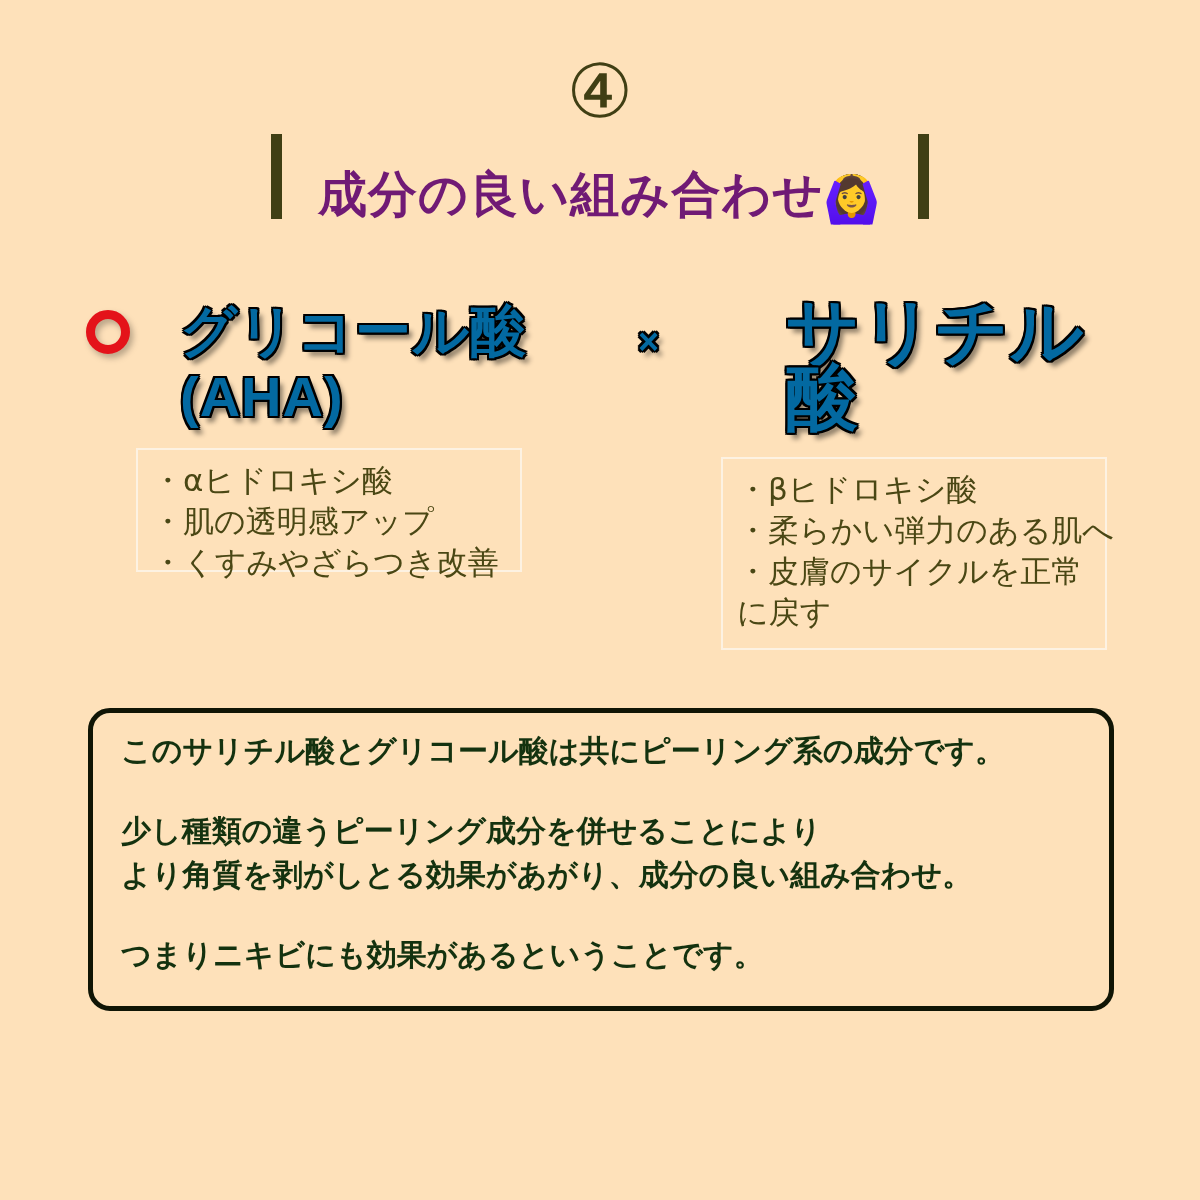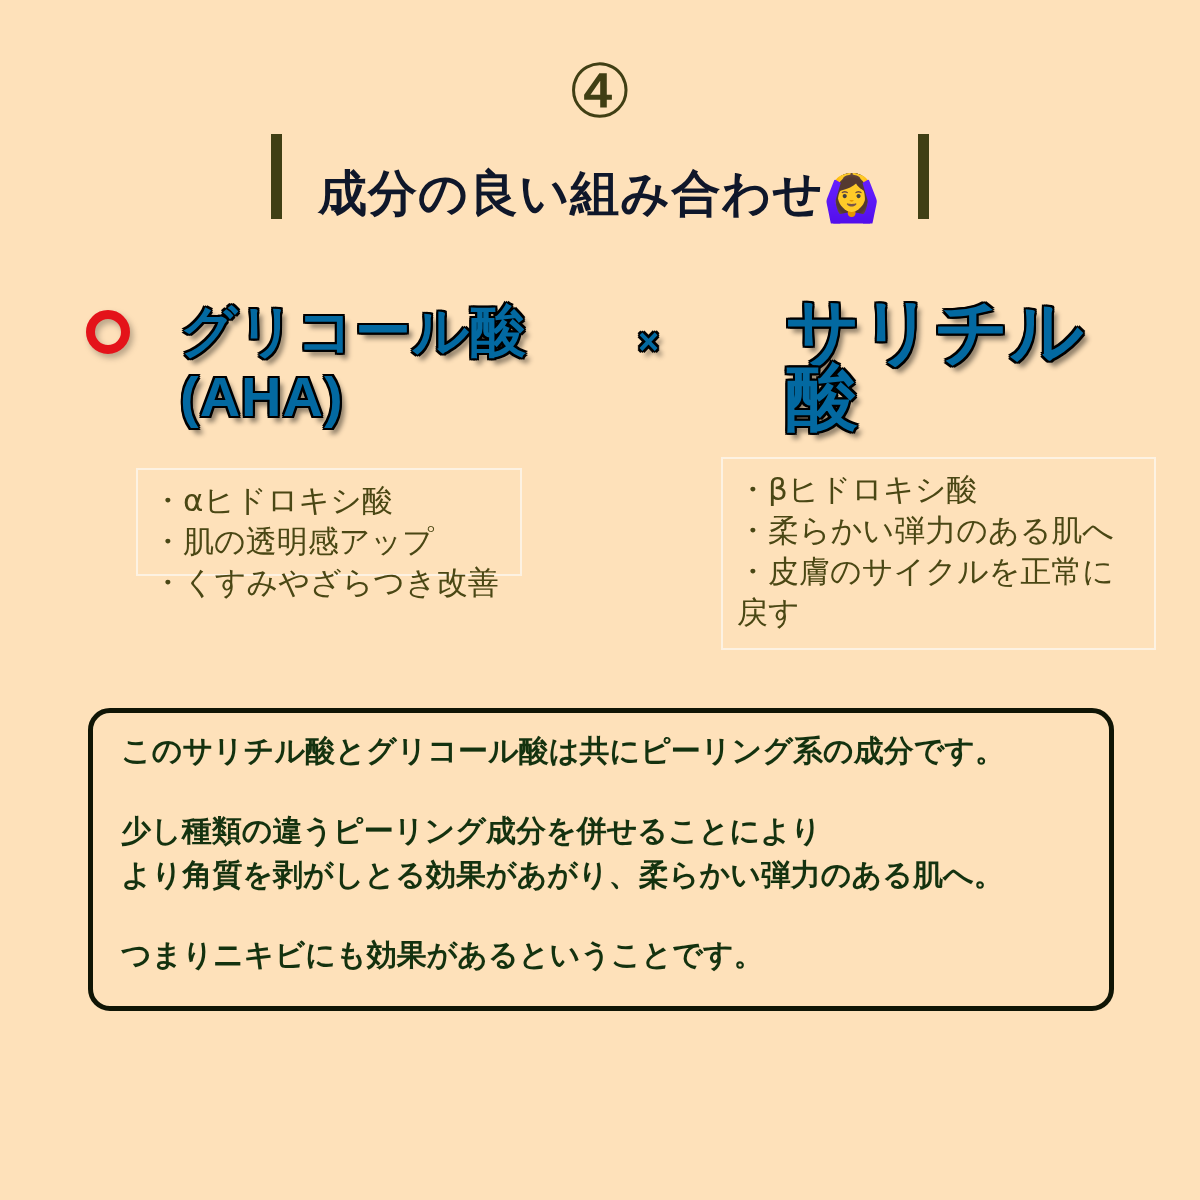--- a/index.html
+++ b/index.html
@@ -47,24 +47,24 @@
     gap: 36px;
   }
   .title-bar {
     width: 11px;
     height: 85px;
     background: #403f14;
   }
   #title-text {
     font-size: 49px;
     line-height: 60px;
-    color: #0f172a;
+    color: #701a75;
     font-weight: 700;
     white-space: nowrap;
-    font-family: Liberation Serif, serif;
+    font-family: Liberation Sans, sans-serif;
     letter-spacing: 1px;
     margin-top: 40px;
   }
   #title-emoji {
     font-size: 46px;
     line-height: 60px;
     vertical-align: -4px;
   }
 
   
@@ -119,28 +119,28 @@
 
   
   .bullet-box {
     position: absolute;
     border: 2px solid #fdf2e2;
     box-sizing: border-box;
     padding: 10px 12px 8px 14px;
   }
   #left-bullets {
     left: 136px;
-    top: 468px;
+    top: 448px;
     width: 386px;
-    height: 108px;
+    height: 124px;
   }
   #right-bullets {
     left: 721px;
     top: 457px;
-    width: 435px;
+    width: 386px;
     height: 193px;
   }
   .bullet-line {
     color: #4a4714;
     font-size: 31px;
     line-height: 41px;
     font-weight: 500;
     white-space: nowrap;
     font-family: "DejaVu Sans", sans-serif;
   }
@@ -207,16 +207,16 @@
 <div id="right-bullets" class="bullet-box">
   <div class="bullet-line">・βヒドロキシ酸</div>
   <div class="bullet-line">・柔らかい弾力のある肌へ</div>
   <div class="bullet-line wrap">・皮膚のサイクルを正常に戻す</div>
 </div>
 
 <div id="explanation-box">
   <div class="explanation-para">このサリチル酸とグリコール酸は共にピーリング系の成分です。</div>
   <div class="explanation-spacer"></div>
   <div class="explanation-para">少し種類の違うピーリング成分を併せることにより</div>
-  <div class="explanation-para">より角質を剥がしとる効果があがり、柔らかい弾力のある肌へ。</div>
+  <div class="explanation-para">より角質を剥がしとる効果があがり、成分の良い組み合わせ。</div>
   <div class="explanation-spacer"></div>
   <div class="explanation-para">つまりニキビにも効果があるということです。</div>
 </div>
 
 </body></html>

